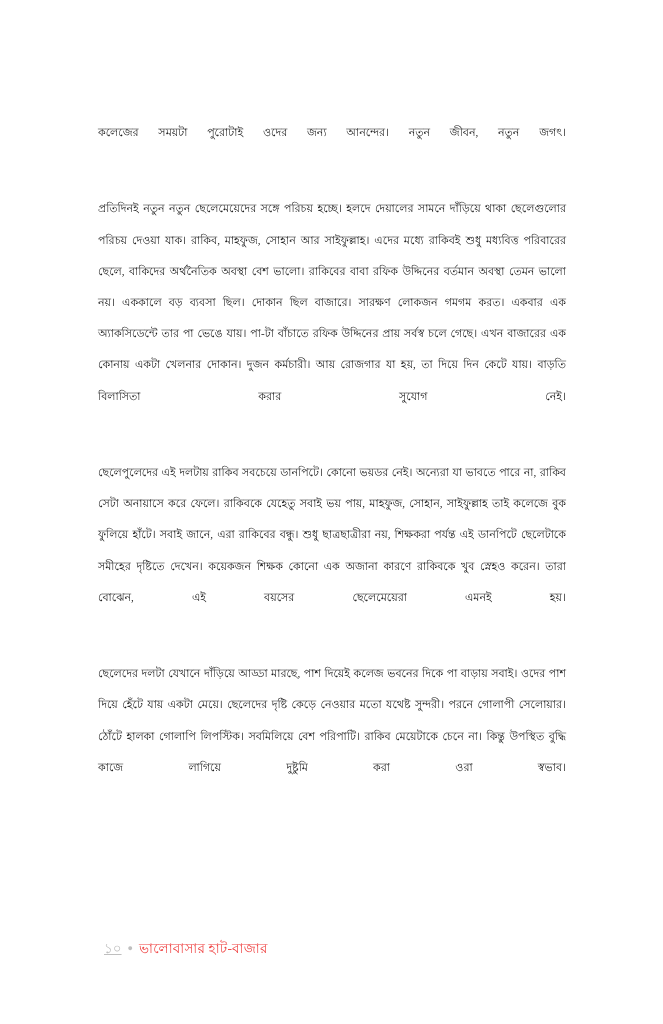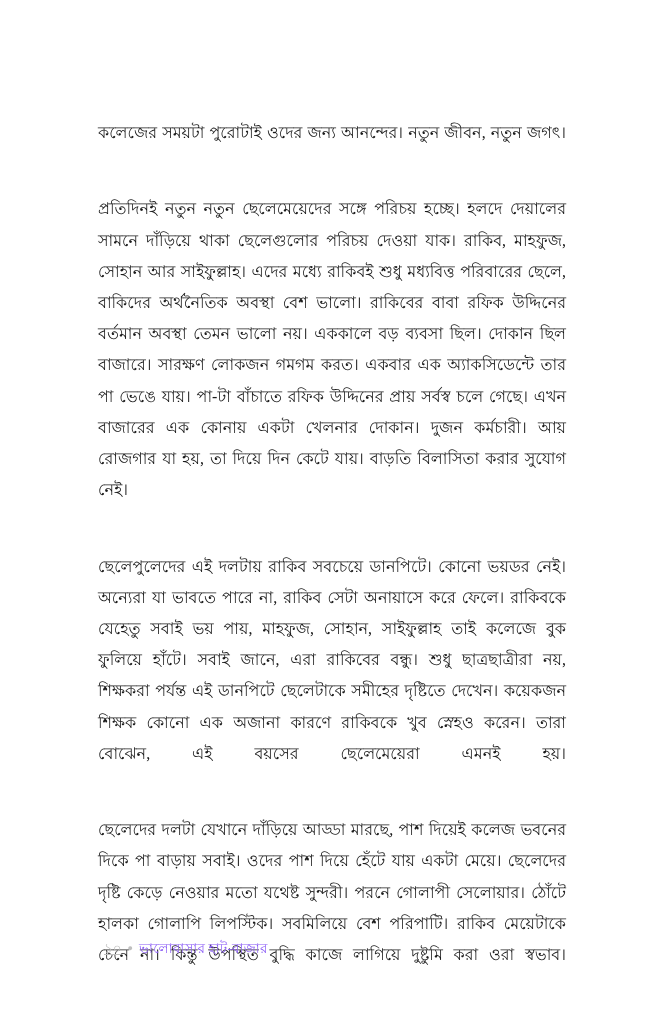--- a/index.html
+++ b/index.html
@@ -20,21 +20,21 @@
   .text-block {
     position: absolute;
     left: 98px;
     top: 117px;
     width: 468px;
   }
 
   .para {
     margin: 0 0 14px 0;
     font-family: "Liberation Serif", "DejaVu Serif", serif;
-    font-size: 16px;
+    font-size: 11px;
     line-height: 31.2px;
     color: #1a1a1a;
     text-align: justify;
     text-justify: inter-word;
     word-spacing: 0.5px;
     -webkit-hyphens: none;
     hyphens: none;
   }
 
   .para:last-child {
@@ -68,21 +68,21 @@
 
   .footer-separator {
     color: #bfbfbf;
     font-size: 9px;
     line-height: 1;
     position: relative;
     top: -1px;
   }
 
   .footer-book-title {
-    color: #8b5cf6;
+    color: #ef4444;
     letter-spacing: 0.2px;
   }
 </style>
 </head>
 <body>
 
 <div class="page">
 
   <div class="text-block">
     <p class="para">কলেজের সময়টা পুরোটাই ওদের জন্য আনন্দের। নতুন জীবন, নতুন জগৎ।</p>

